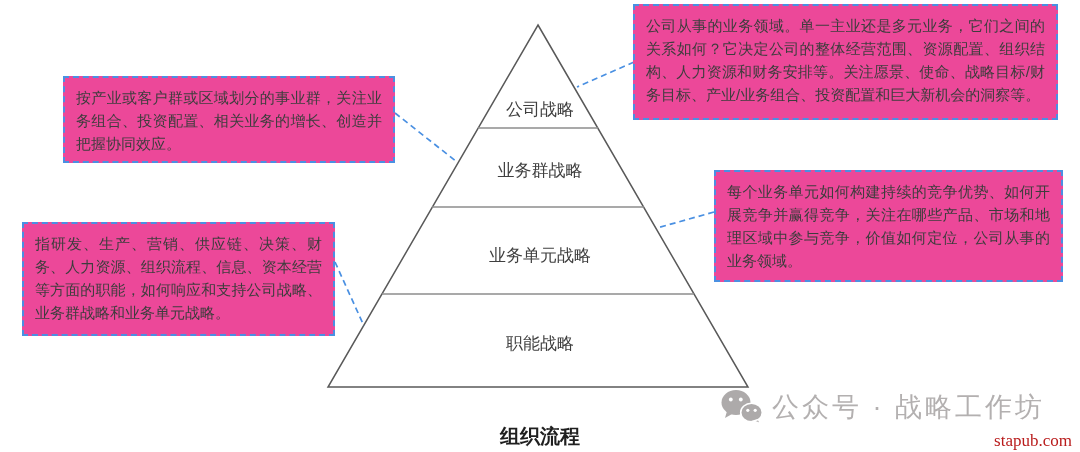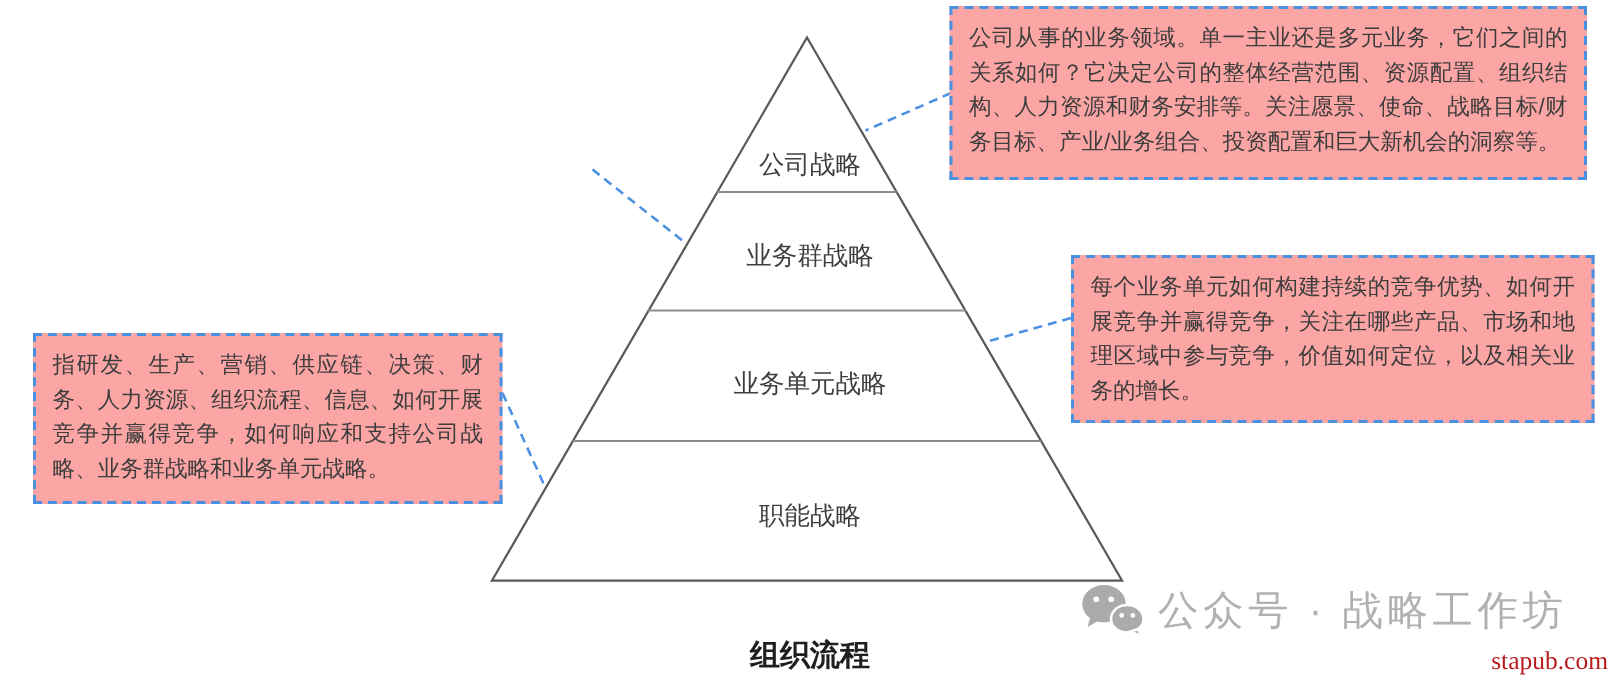--- a/index.html
+++ b/index.html
@@ -19,21 +19,21 @@
   .pyramid-label {
     font-family: "Liberation Sans", "DejaVu Sans", sans-serif;
     font-size: 17px;
     fill: #3f3f3f;
     text-anchor: middle;
   }
   .note {
     position: absolute;
     box-sizing: border-box;
     border: 2px dashed #4a90e2;
-    background: #fca5a5;
+    background: #ec4899;
     color: #3d3d3d;
     font-size: 15px;
     line-height: 23px;
     padding: 8px 11px;
     text-align: justify;
   }
   .note p { margin: 0; }
   .note-business-group { left: 63px;  top: 76px;  width: 332px; height: 87px; }
   .note-corporate      { left: 633px; top: 4px;   width: 425px; height: 116px; }
   .note-functional     { left: 22px;  top: 222px; width: 313px; height: 114px; }
@@ -86,31 +86,34 @@
     <line x1="634" y1="62" x2="577" y2="87" stroke="#4a90e2" stroke-width="1.7" stroke-dasharray="6 4"></line>
     <line x1="714" y1="212" x2="657" y2="228" stroke="#4a90e2" stroke-width="1.7" stroke-dasharray="6 4"></line>
     <line x1="335" y1="262" x2="364" y2="326" stroke="#4a90e2" stroke-width="1.7" stroke-dasharray="6 4"></line>
 
     <text x="540" y="115" class="pyramid-label">公司战略</text>
     <text x="540" y="176" class="pyramid-label">业务群战略</text>
     <text x="540" y="261" class="pyramid-label">业务单元战略</text>
     <text x="540" y="349" class="pyramid-label">职能战略</text>
   </svg>
 
+  <div class="note note-business-group">
+    <p>按产业或客户群或区域划分的事业群，关注业务组合、投资配置、相关业务的增长、创造并把握协同效应。</p>
+  </div>
 
   <div class="note note-corporate">
     <p>公司从事的业务领域。单一主业还是多元业务，它们之间的关系如何？它决定公司的整体经营范围、资源配置、组织结构、人力资源和财务安排等。关注愿景、使命、战略目标/财务目标、产业/业务组合、投资配置和巨大新机会的洞察等。</p>
   </div>
 
   <div class="note note-functional">
-    <p>指研发、生产、营销、供应链、决策、财务、人力资源、组织流程、信息、如何开展竞争并赢得竞争，如何响应和支持公司战略、业务群战略和业务单元战略。</p>
+    <p>指研发、生产、营销、供应链、决策、财务、人力资源、组织流程、信息、资本经营等方面的职能，如何响应和支持公司战略、业务群战略和业务单元战略。</p>
   </div>
 
   <div class="note note-business-unit">
-    <p>每个业务单元如何构建持续的竞争优势、如何开展竞争并赢得竞争，关注在哪些产品、市场和地理区域中参与竞争，价值如何定位，以及相关业务的增长。</p>
+    <p>每个业务单元如何构建持续的竞争优势、如何开展竞争并赢得竞争，关注在哪些产品、市场和地理区域中参与竞争，价值如何定位，公司从事的业务领域。</p>
   </div>
 
   <div class="diagram-title">组织流程</div>
 
   <div class="watermark">
     <span style="display:inline-flex;">
       <svg width="44" height="36" viewBox="0 0 44 36">
         <g fill="#adaaaa">
           <ellipse cx="16" cy="13.5" rx="14.5" ry="12.5"></ellipse>
           <polygon points="7,22 5,29 13,24.5"></polygon>

